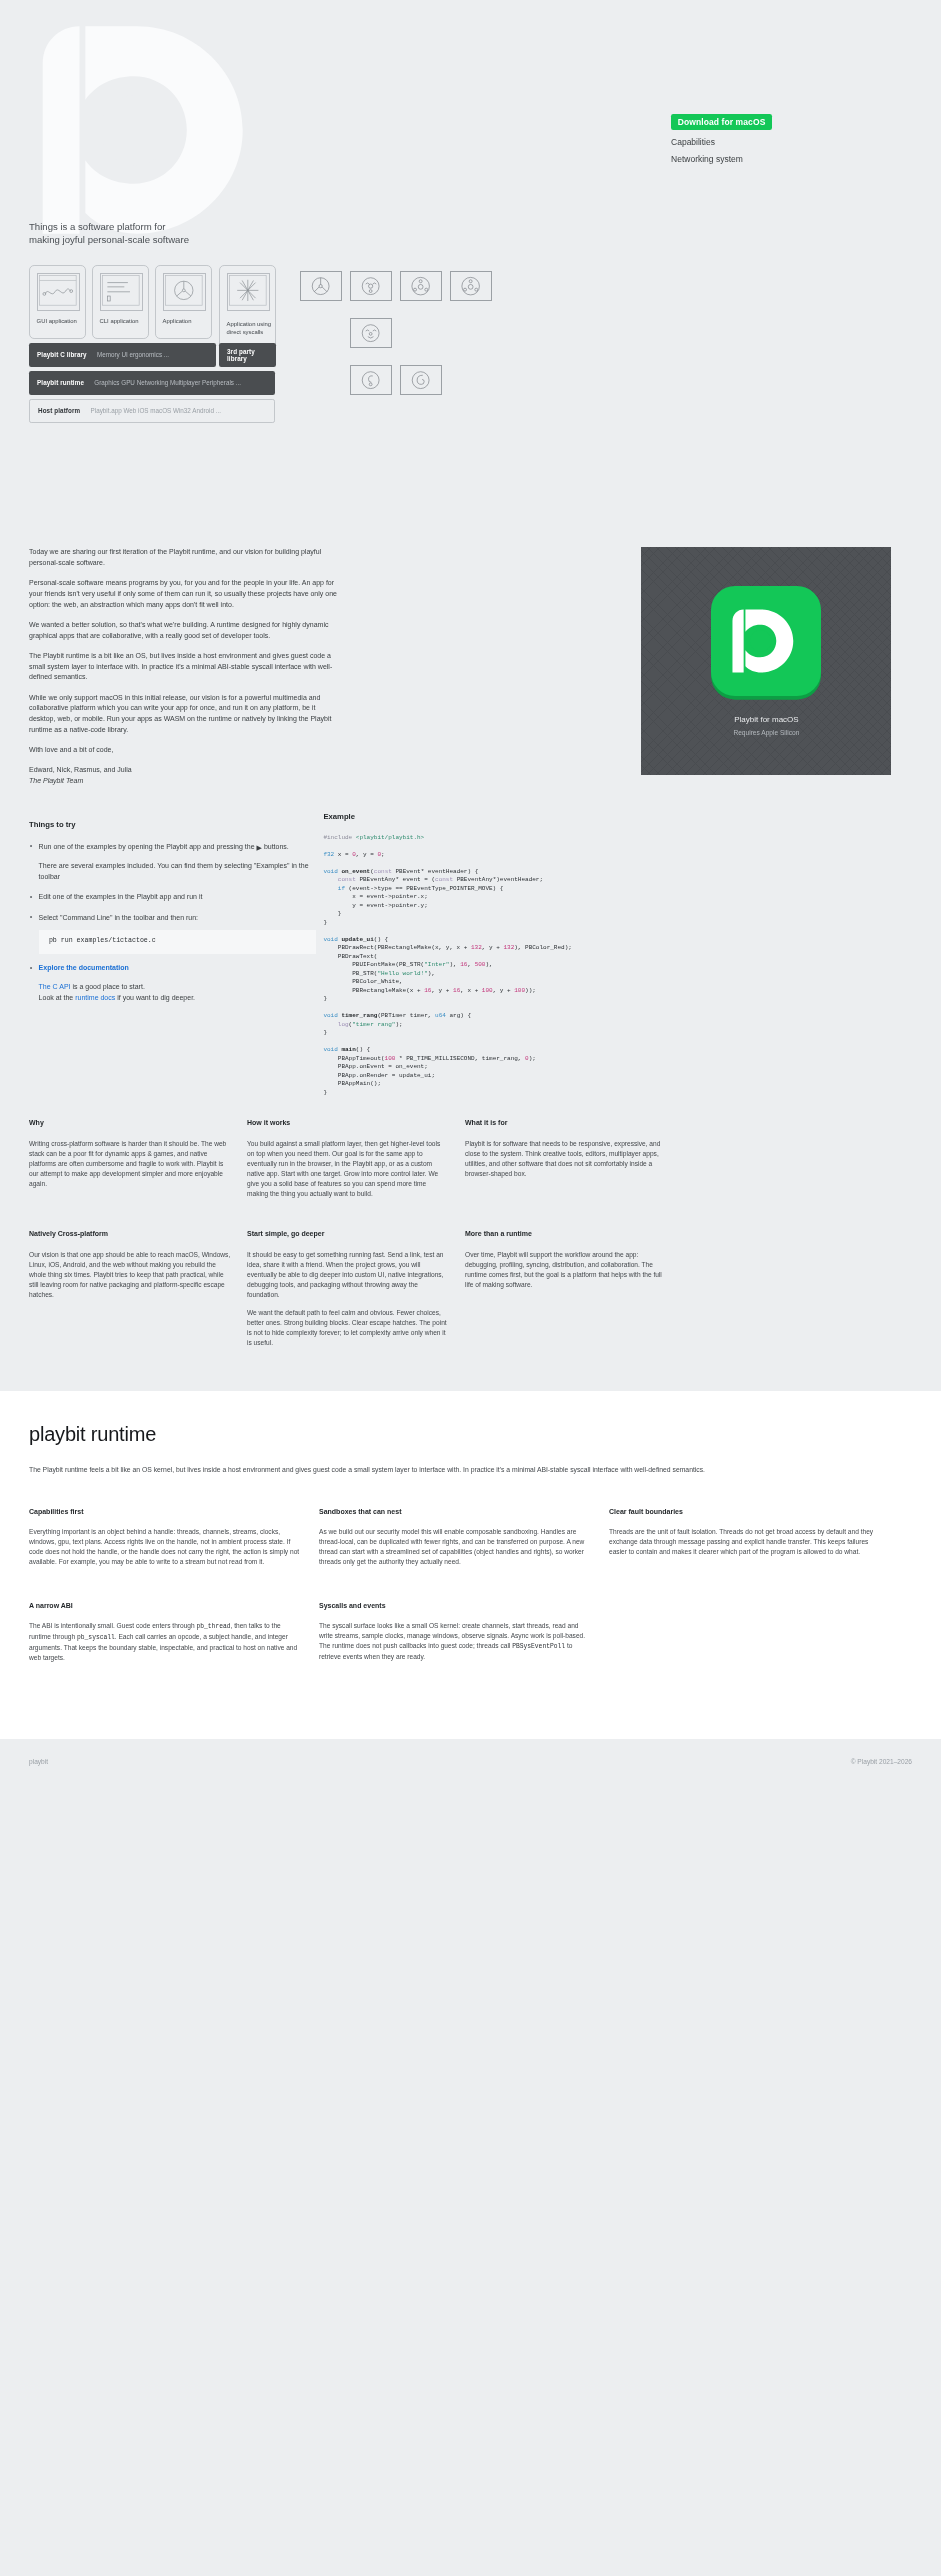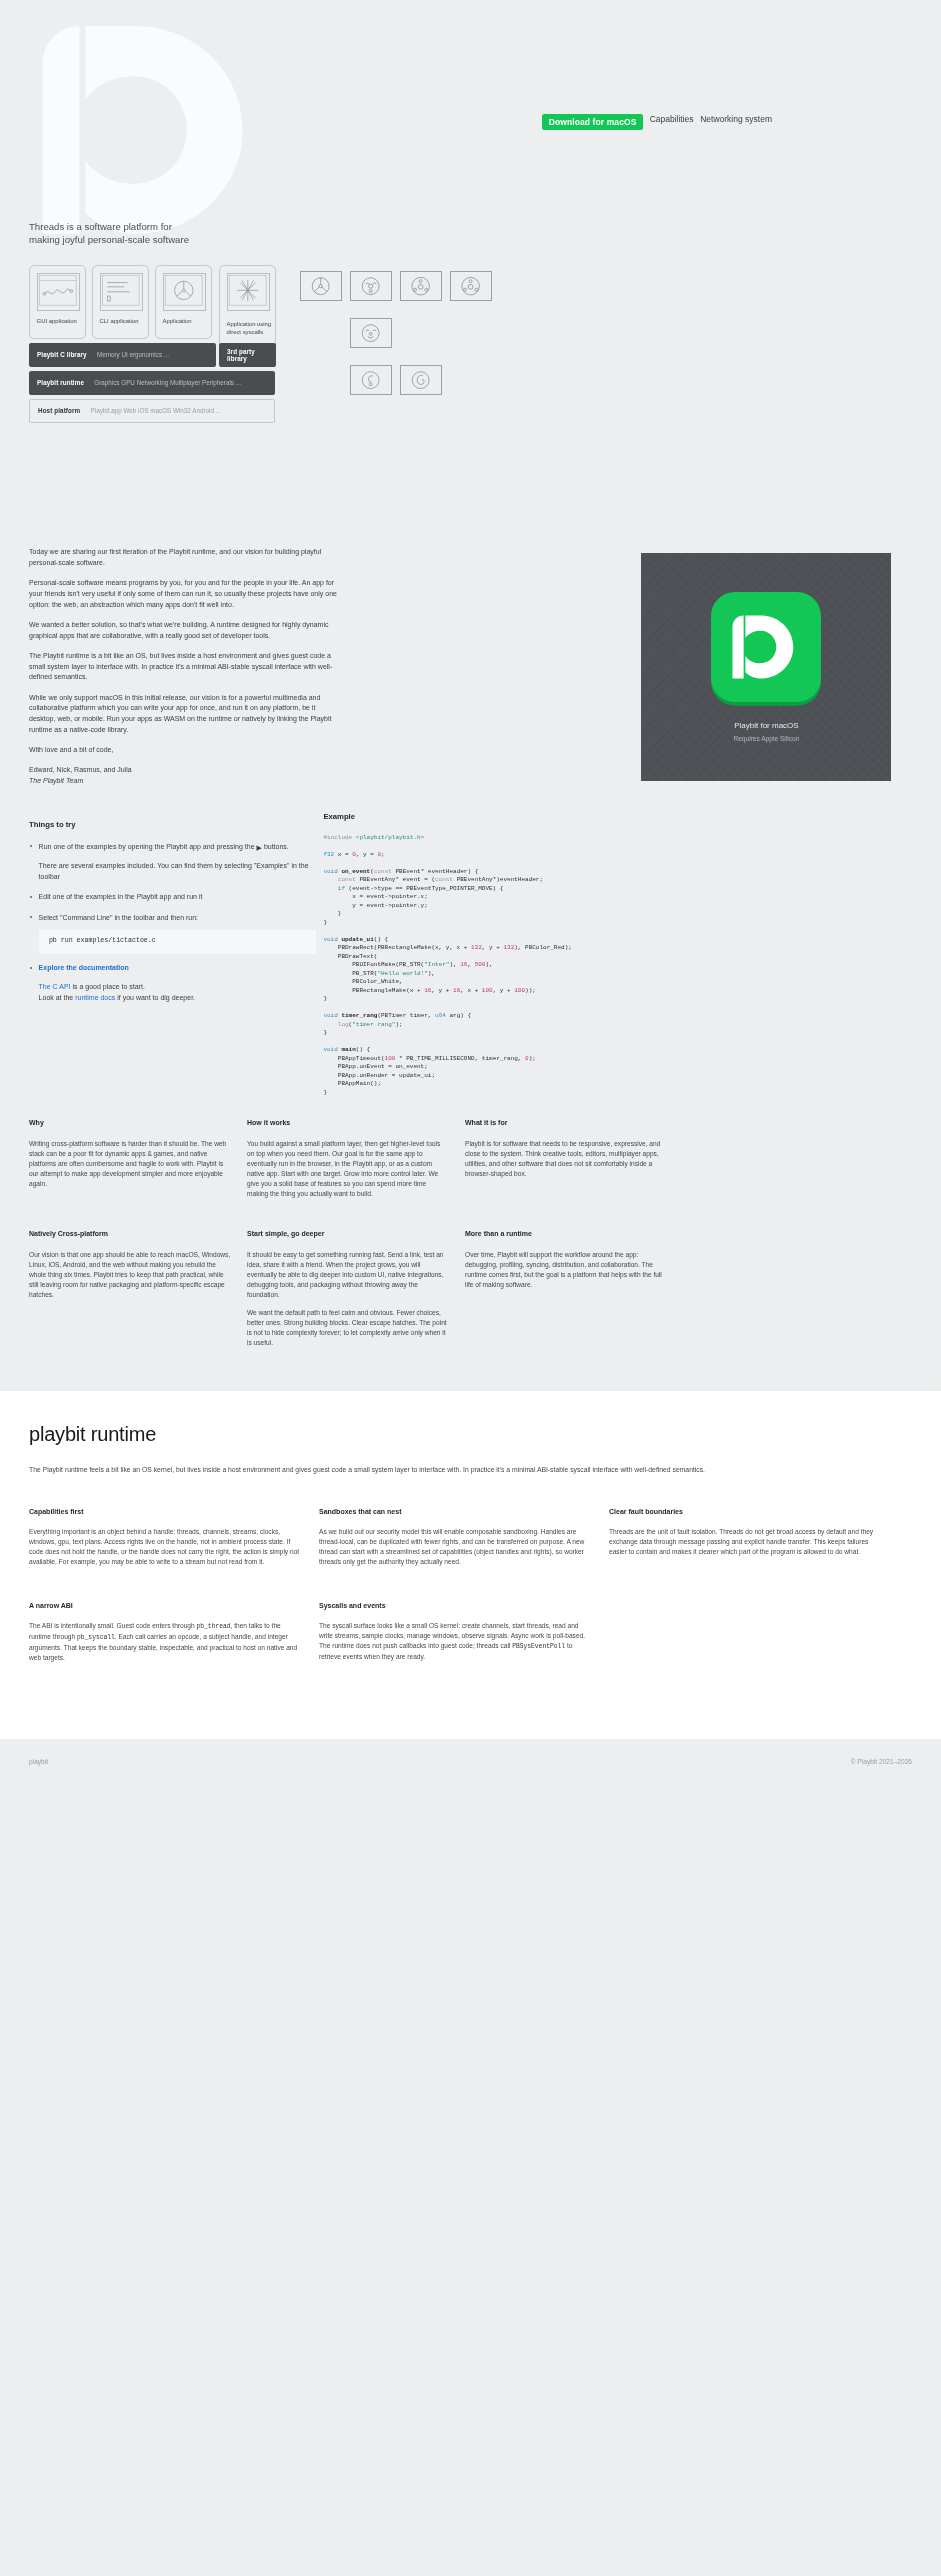--- a/index.html
+++ b/index.html
@@ -16,21 +16,21 @@
 
   
   .hero { position:relative; height:265px; padding:0 29px; }
   .logo-mark { position:absolute; left:28px; top:16px; width:250px; height:228px; }
   .hero-tagline {
     position:absolute; left:29px; top:221px;
     font-size:9.6px; line-height:12.5px; color:#4a4f54;
   }
   .nav {
     position:absolute; right:calc(100% - 772px); top:114px;
-    display:flex; align-items:flex-start; gap:6.6px;
+    display:flex; flex-direction:column; align-items:flex-start; gap:6.6px;
   }
   .nav-cta {
     background:#13c757; color:#fff; font-size:8.5px; font-weight:bold;
     padding:2.9px 6.6px; border-radius:2.2px; line-height:10.3px; cursor:pointer;
     letter-spacing:0.1px;
   }
   .nav-link { font-size:8.5px; color:#3c4043; line-height:10.3px; cursor:pointer; }
 
   
   .stack { position:relative; padding:0 29px; margin-top:-7.4px; height:272px; }
@@ -54,21 +54,21 @@
   .bar .bar-sub { font-size:6.3px; color:#b9bec3; }
   .bar.light { background:#eceef0; border:0.7px solid #c3c7cb; }
   .bar.light .bar-title { color:#2f3337; }
   .bar.light .bar-sub { color:#9aa0a6; }
   .node {
     position:absolute; border:0.7px solid #9ba0a5; background:#eceef0;
     width:42px; height:30px;
   }
 
   
-  .intro { display:flex; padding:17.6px 29px 0 29px; gap:16px;align-items:center; }
+  .intro { display:flex; padding:17.6px 29px 0 29px; gap:16px; }
   .intro-text { width:309px; font-size:7px; line-height:10.7px; color:#3c4043; }
   .intro-text p { margin:0 0 9.6px 0; }
   .intro-text p.sig { margin-bottom:0; }
   .intro-text em { font-style:italic; }
   .dl-card {
     width:250px; height:228px; margin-left:auto; margin-right:20.6px;
     background:#4f5256; position:relative; overflow:hidden;
     display:flex; flex-direction:column; align-items:center; justify-content:center;
   }
   .dl-card .tex {
@@ -143,21 +143,21 @@
 
 <div class="page">
 
   <div class="hero">
     <svg class="logo-mark" viewBox="0 0 340 310">
       <path d="M20 64 C20 36 42 14 70 14 L70 14 L70 296 L20 296 Z" fill="#fafbfc"></path>
       <path d="M78 14 L148 14 C228 14 292 78 292 155 C292 232 228 296 148 296 C120 296 96 286 78 268 L78 196 C92 216 116 228 144 228 C184 228 216 196 216 155 C216 114 184 82 144 82 C116 82 92 94 78 114 Z" fill="#fafbfc"></path>
       <circle cx="146" cy="155" r="48" fill="#eceef0"></circle>
     </svg>
     <div class="hero-tagline">
-      <div>Threads is a software platform for</div>
+      <div>Things is a software platform for</div>
       <div>making joyful personal-scale software</div>
     </div>
     <div class="nav">
       <div class="nav-cta">Download for macOS</div>
       <div class="nav-link">Capabilities</div>
       <div class="nav-link">Networking system</div>
     </div>
   </div>
 
   <div class="stack">

